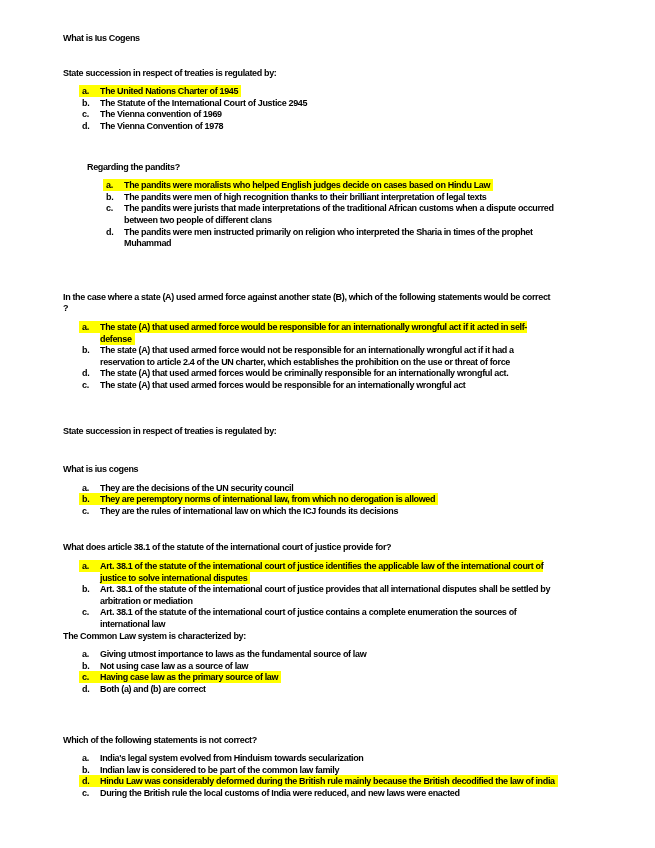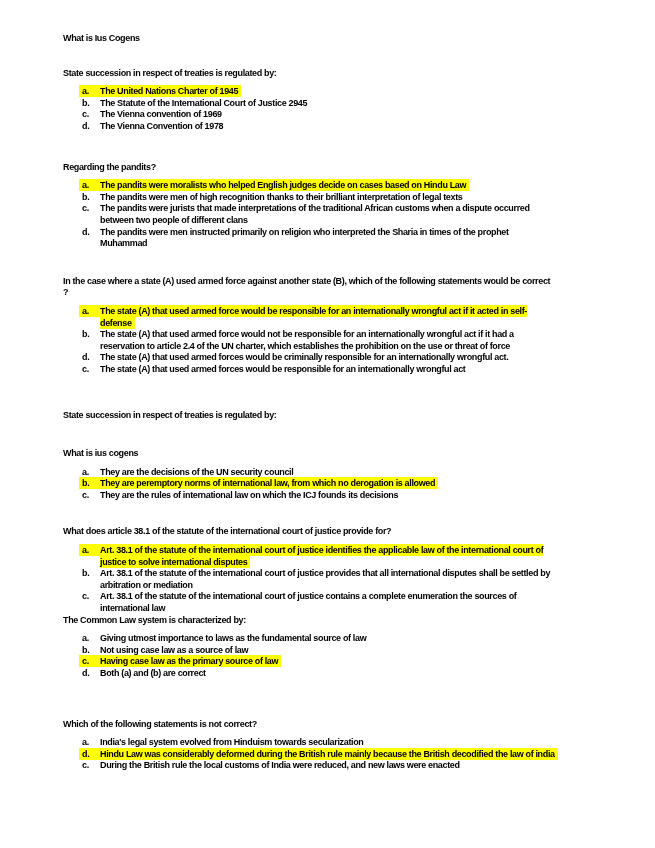--- a/index.html
+++ b/index.html
@@ -17,22 +17,22 @@
   .page {
     width: 568px; height: 848px;
     padding: 33px 12px 0 63px;
     overflow: hidden;
   }
   .q { margin-top: 0; }
   .q .title { line-height: 11.6px; }
   .q .options { margin-top: 7px; }
   .q2 { margin-top: 23px; }
   .q2 .options { }
-  .q3 { margin-top: 29px; }
-  .q4 { margin-top: 26px; }
+  .q3 { margin-top: 29px; margin-left: 24px; }
+  .q4 { margin-top: 42px; }
   .q5 { margin-top: 35px; }
   .q6 { margin-top: 26px; }
   .q7 { margin-top: 25px; }
   .q8 { }
   .q9 { margin-top: 39px; }
   .option {
     padding-left: 37px;
     text-indent: -18px;
     line-height: 11.6px;
   }
@@ -135,20 +135,21 @@
 
   <div class="option"><span class="optline"><span class="letter">d.</span><span class="text">Both (a) and (b) are correct</span></span></div>
 </div>
   </section>
 
   <section class="q q9">
     <div class="title">Which of the following statements is not correct?</div>
     <div class="options">
   <div class="option"><span class="optline"><span class="letter">a.</span><span class="text">India's legal system evolved from Hinduism towards secularization</span></span></div>
 
+  <div class="option"><span class="optline"><span class="letter">b.</span><span class="text">Indian law is considered to be part of the common law family</span></span></div>
 
   <div class="option"><span class="optline hl"><span class="letter">d.</span><span class="text">Hindu Law was considerably deformed during the British rule mainly because the British decodified the law of india</span></span></div>
 
   <div class="option"><span class="optline"><span class="letter">c.</span><span class="text">During the British rule the local customs of India were reduced, and new laws were enacted</span></span></div>
 </div>
   </section>
 </div>
 </main>
 
 </body></html>

